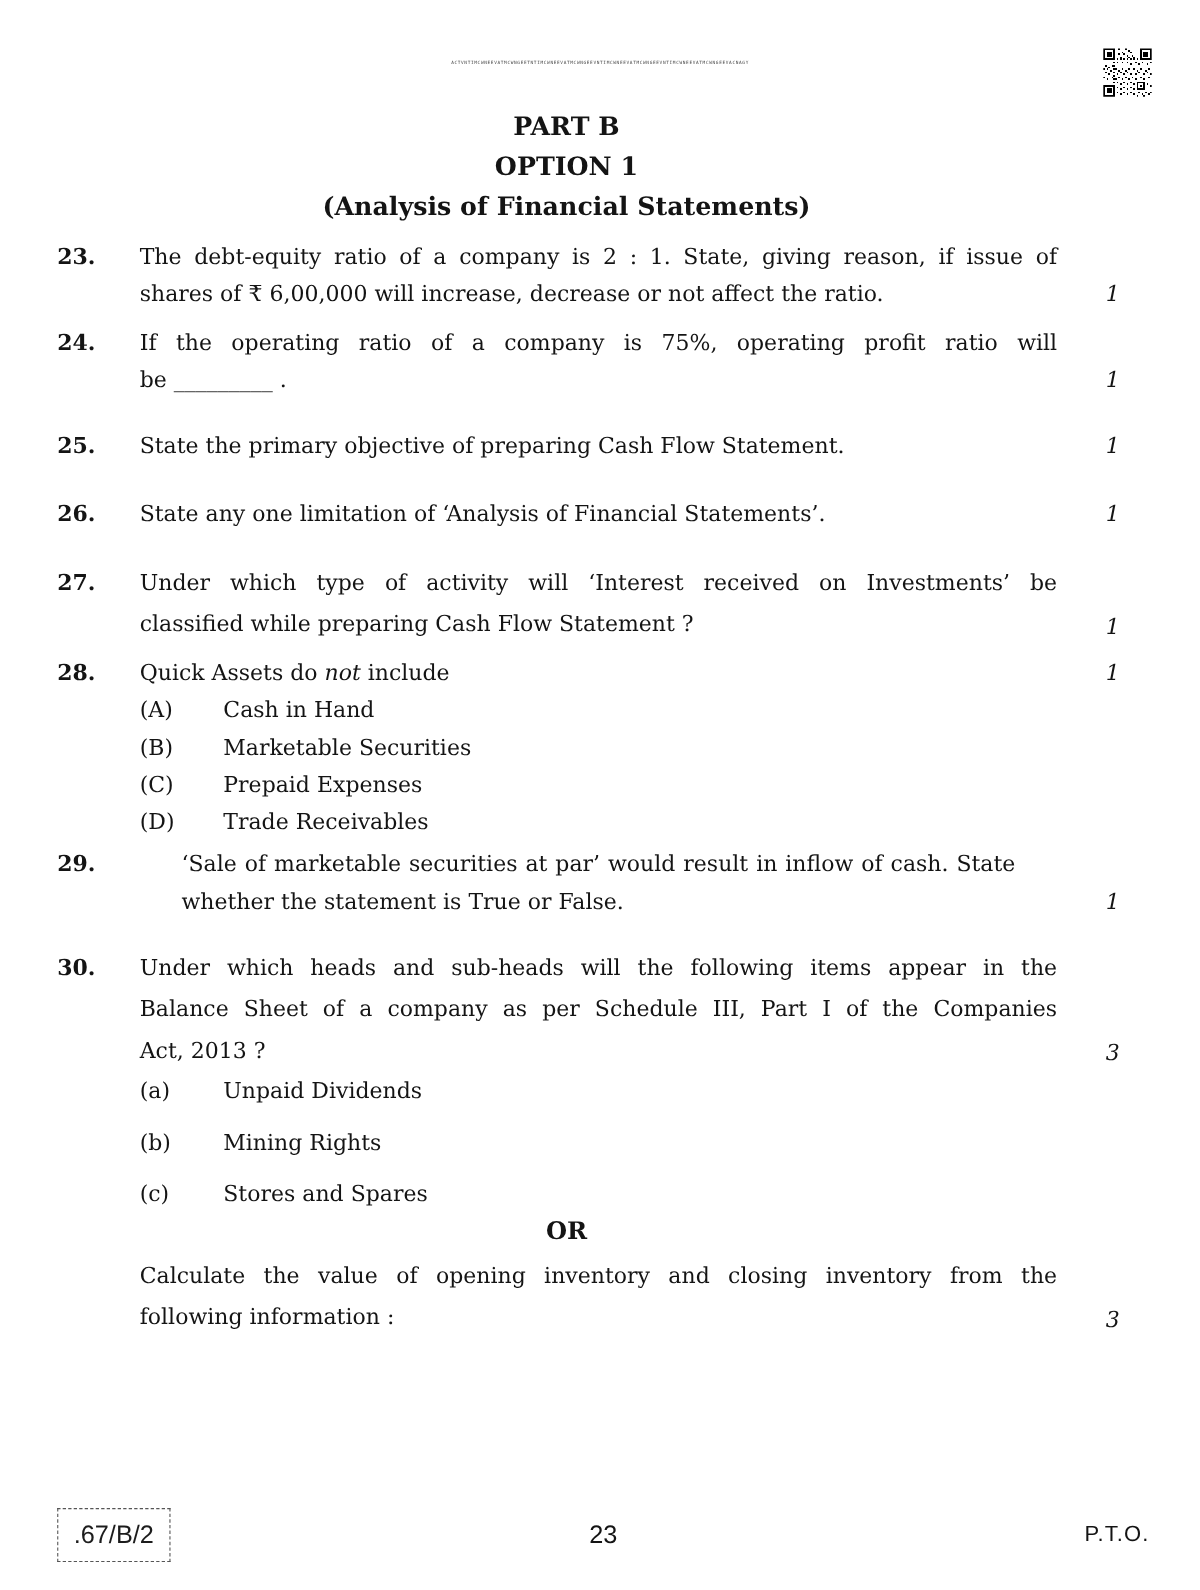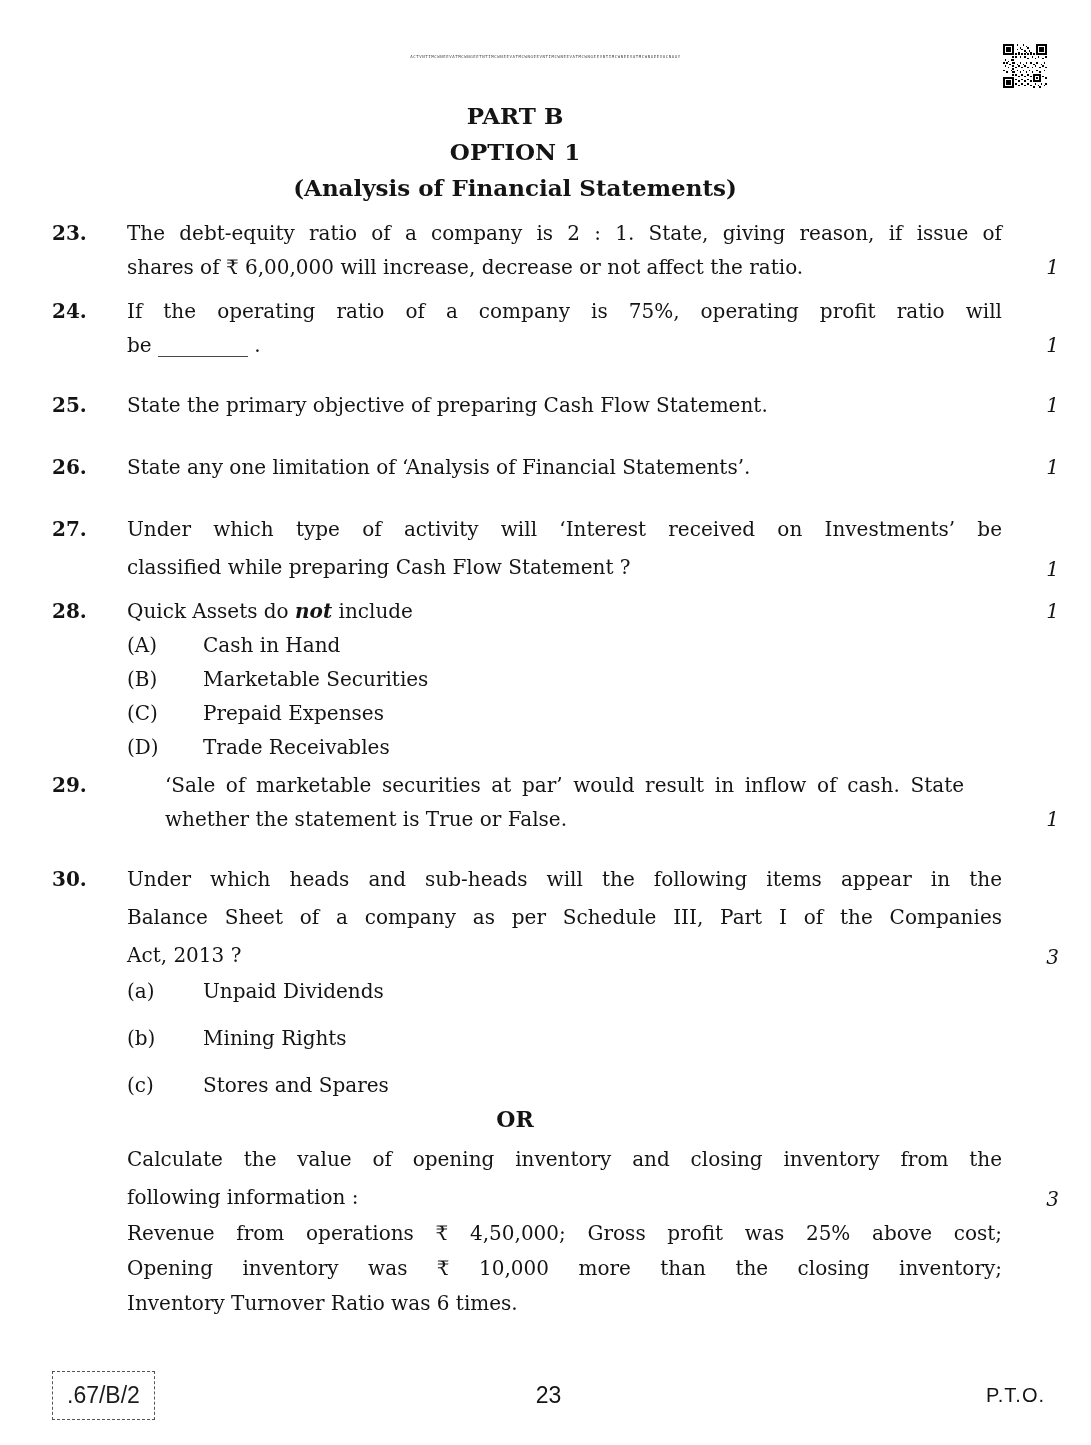--- a/index.html
+++ b/index.html
@@ -12,21 +12,21 @@
     overflow:hidden;
   }
   .microtext{
     position:absolute;top:54px;left:0;right:0;
     text-align:center;
     font-family:"DejaVu Sans Mono",monospace;
     font-size:4px;letter-spacing:0.6px;color:#444;
     line-height:6px;
   }
   .qr{position:absolute;top:44px;right:44px;width:44px;height:44px;}
-  .content{padding:98px 32px 0 52px;}
+  .content{padding:98px 73px 0 52px;}
   .title-block{margin-bottom:10px;}
   .title-line{
     width:926px; 
     text-align:center;font-weight:bold;font-size:23px;line-height:36px;
   }
   .q{
     display:grid;
     grid-template-columns:75px 1fr 57px;
   }
   .qnum{grid-column:1;grid-row:1;font-weight:bold;line-height:34px;}
@@ -35,21 +35,21 @@
   .loose .qnum{line-height:38px;}
   .qmarks{
     grid-column:3;grid-row:1;align-self:end;
     text-align:right;font-style:italic;line-height:34px;
   }
   .qopts{grid-column:2;grid-row:2;}
   .opt{display:grid;grid-template-columns:76px 1fr;line-height:34px;}
   .opt-spaced{margin-bottom:13px;}
   .jline{text-align:justify;text-align-last:justify;}
   .lline{text-align:left;}
-  .bi{font-weight:bold;font-style:italic;}
+  .bi{font-weight:normal;font-style:italic;}
   .or-head{
     width:926px;text-align:center;font-weight:bold;font-size:22px;
     line-height:34px;margin-bottom:4px;
   }
   .para-body .qtext{line-height:35px;}
   
   .mb10{margin-bottom:10px;} .mb26{margin-bottom:26px;} .mb28{margin-bottom:28px;}
   .mb24{margin-bottom:24px;gap:38px;} .mb8{margin-bottom:8px;}  .mb4{margin-bottom:4px;}
   .mb0{margin-bottom:0;}
   .footer{
@@ -212,25 +212,20 @@
       <div class="qnum"></div>
       <div class="qtext">
         <div class="jline">Calculate the value of opening inventory and closing inventory from the</div>
         <div class="lline">following information :</div>
       </div>
       <div class="qmarks">3</div>
     </div>
 
     <div class="q para-body">
       <div class="qnum"></div>
-      <div class="qtext">
-        <div class="jline">Revenue from operations ₹ 4,50,000; Gross profit was 25% above cost;</div>
-        <div class="jline">Opening inventory was ₹ 10,000 more than the closing inventory;</div>
-        <div class="lline">Inventory Turnover Ratio was 6 times.</div>
-      </div>
     </div>
 
   </div>
 
   <div class="footer">
     <div class="code-box">.67/B/2</div>
     <div class="pagenum">23</div>
     <div class="pto">P.T.O.</div>
   </div>
 

